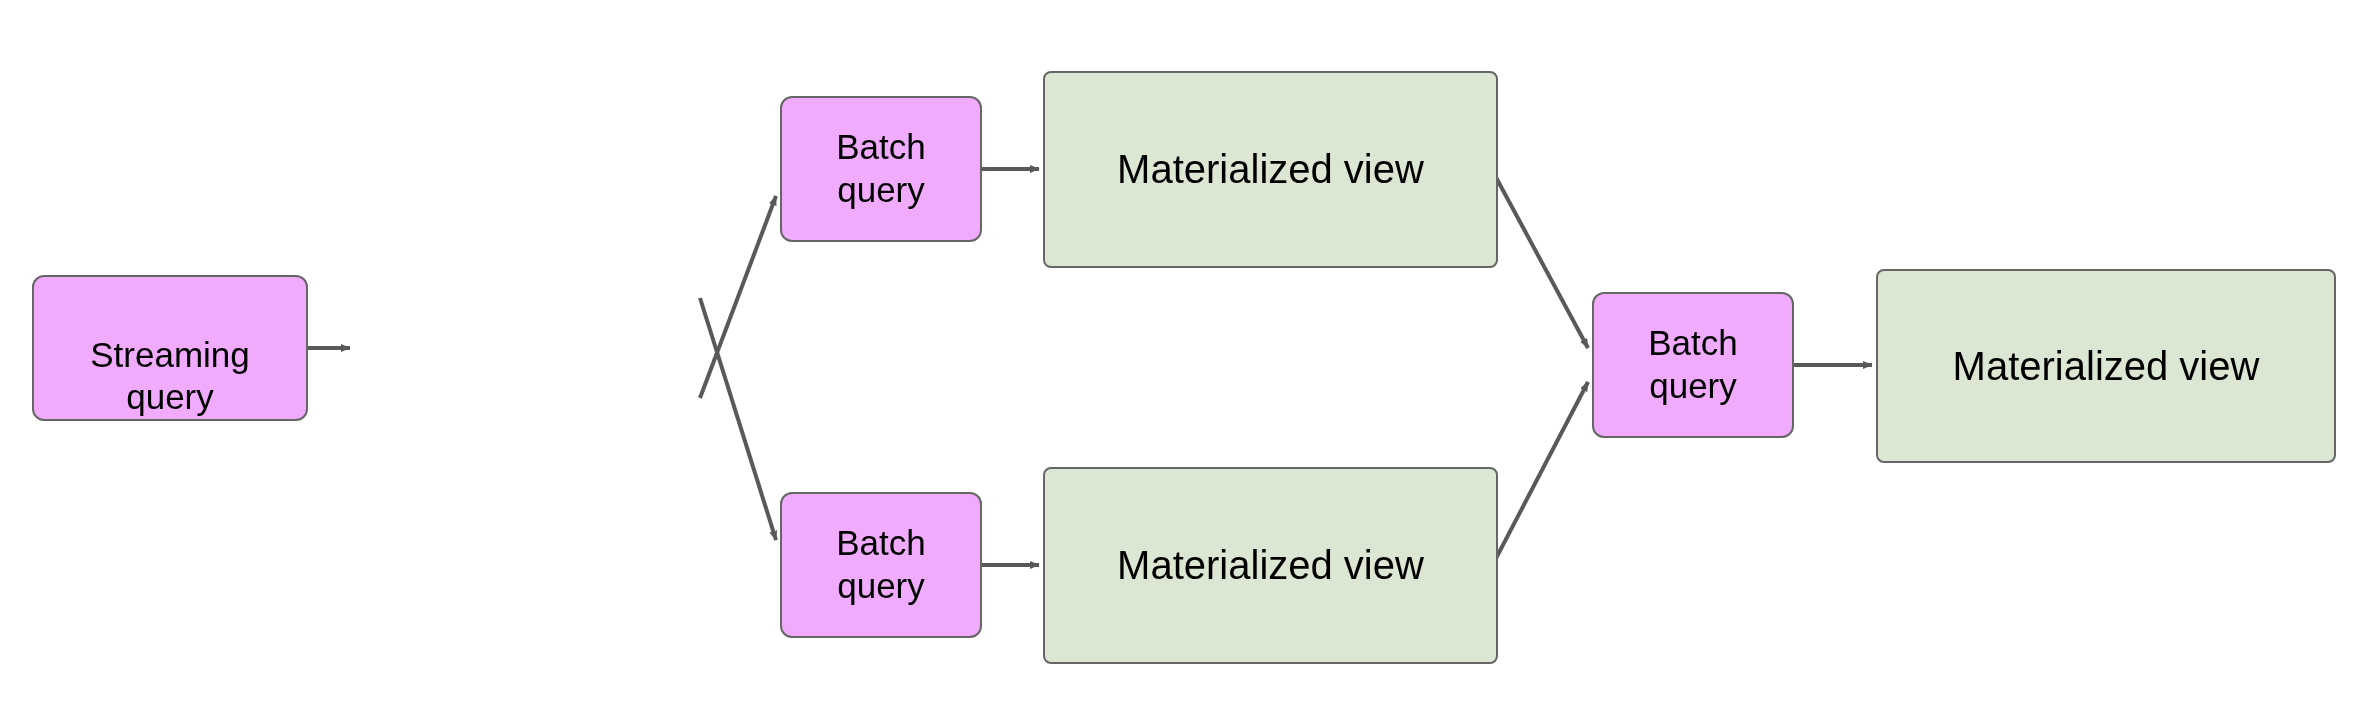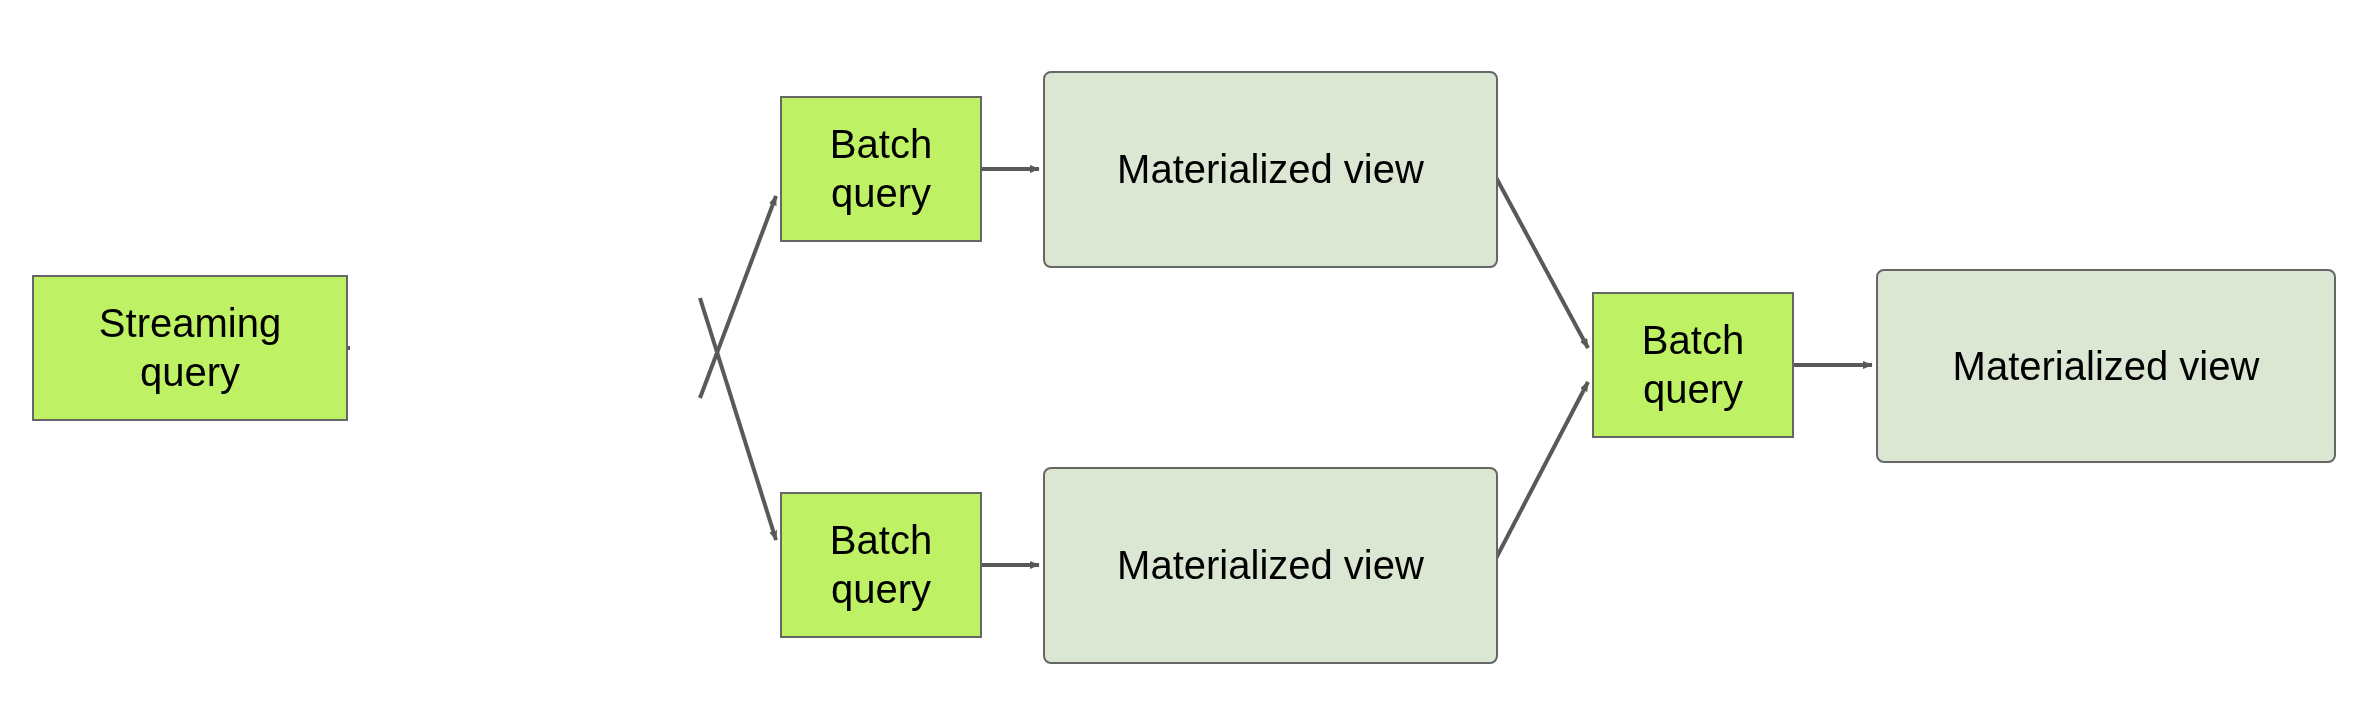--- a/index.html
+++ b/index.html
@@ -32,37 +32,37 @@
     display: flex;
     align-items: center;
     justify-content: center;
     text-align: center;
     color: #000000;
     line-height: 1.22;
     border: 2px solid #666666;
     z-index: 2;
   }
   .node-query {
-    background: #bef264;
-    border-radius: 0;
-    font-size: 40px;
+    background: #f0abfc;
+    border-radius: 12px;
+    font-size: 35px;
   }
   .node-store {
     background: #dbe7d3;
     border-radius: 8px;
     font-size: 40px;
   }
   .node-label {
     display: block;
     white-space: pre-line;
     padding: 0 6px;
   }
 
   
-  #node-streaming-query { left: 32px;   top: 275px; width: 316px; height: 146px; }
+  #node-streaming-query { left: 32px;   top: 275px; width: 276px; height: 146px; align-items: flex-end; }
   #node-table           { left: 355px;  top: 249px; width: 360px; height: 197px; }
   #node-batch-query-top { left: 780px;  top: 96px;  width: 202px; height: 146px; }
   #node-mv-top          { left: 1043px; top: 71px;  width: 455px; height: 197px; }
   #node-batch-query-bottom { left: 780px;  top: 492px; width: 202px; height: 146px; }
   #node-mv-bottom       { left: 1043px; top: 467px; width: 455px; height: 197px; }
   #node-batch-query-join { left: 1592px; top: 292px; width: 202px; height: 146px; }
   #node-mv-final        { left: 1876px; top: 269px; width: 460px; height: 194px; }
 </style>
 </head>
 <body>

